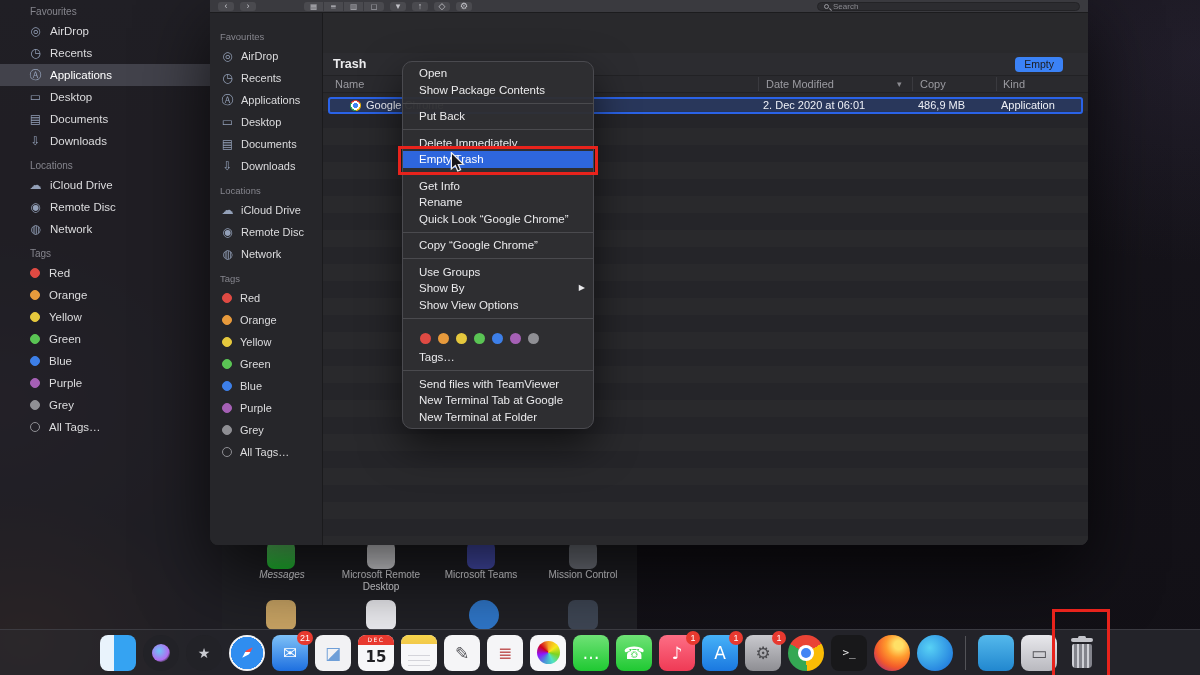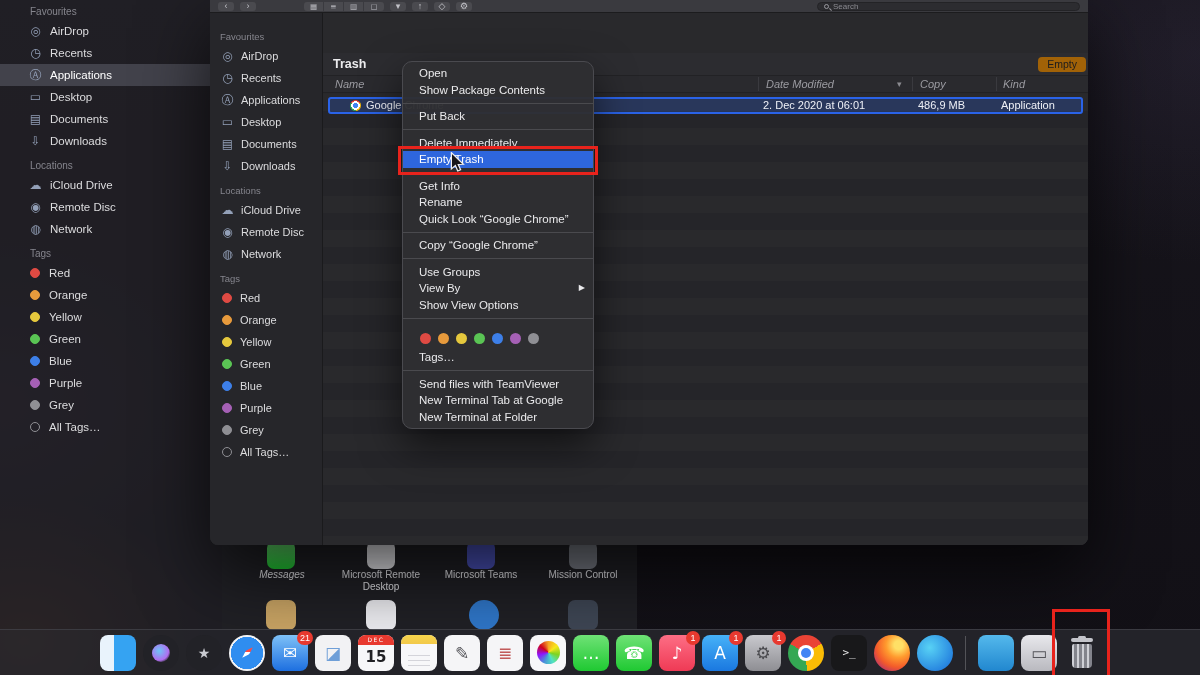--- a/index.html
+++ b/index.html
@@ -37,22 +37,22 @@
 .tb-search{margin-left:auto;width:263px;height:9px;background:#2c2c30;border:1px solid #232326;border-radius:5px;display:flex;align-items:center;gap:4px;padding-left:6px;}
 .mag{width:5px;height:5px;border:1px solid #97979d;border-radius:50%;position:relative;}
 .mag::after{content:"";position:absolute;left:4px;top:4px;width:3px;height:1px;background:#97979d;transform:rotate(45deg);}
 .tb-search .ph{font-size:8px;color:#8a8a90;line-height:9px;}
 .fw-sidebar{position:absolute;left:0;top:13px;bottom:0;width:113px;background:#26262a;border-right:1px solid #1a1a1c;padding-top:10px;overflow:hidden;border-radius:0 0 0 8px;}
 .fw-sidebar .sb-header{padding-left:10px;font-size:9.5px;}
 .fw-sidebar .sb-item{padding-left:10px;font-size:11px;gap:6px;}
 .fw-main{position:absolute;left:113px;top:13px;right:0;bottom:0;background:#28282b;border-radius:0 0 8px 0;overflow:hidden;margin-top:40px;}
 .fw-titlebar{height:23px;position:relative;background:#2c2c30;border-bottom:1px solid #222225;}
 .fw-title{position:absolute;left:10px;top:4px;font-size:12.5px;font-weight:bold;color:#ececee;}
-.fw-empty-btn{position:absolute;right:2px;top:4px;height:15px;line-height:15px;padding:0 9px;background:#a16207;color:#1c1c1e;font-size:10.5px;border-radius:4px;cursor:default;}
-.fw-header{height:17px;position:relative;background:#2a2a2e;border-bottom:1px solid #212124;font-size:11px;color:#9b9ba1;font-style:italic;}
+.fw-empty-btn{position:absolute;right:25px;top:4px;height:15px;line-height:15px;padding:0 9px;background:#3b82f6;color:#1c1c1e;font-size:10.5px;border-radius:4px;cursor:default;}
+.fw-header{height:17px;position:relative;background:#2a2a2e;border-bottom:1px solid #212124;font-size:11px;color:#9b9ba1;}
 .fw-header .col{position:absolute;top:1px;line-height:15px;white-space:nowrap;}
 .fw-header .chev{font-size:9px;color:#8b8b91;font-family:"DejaVu Sans",sans-serif;}
 .vsep{position:absolute;top:1px;bottom:1px;width:1px;background:#3a3a3f;}
 .fw-list{position:absolute;top:41px;left:0;right:0;bottom:0;background:repeating-linear-gradient(180deg,#29292c 0 17px,#252529 17px 34px);}
 .file-row{position:absolute;top:3px;left:5px;right:5px;height:17px;border:2px solid #2a63e8;background:rgba(42,99,232,.25);border-radius:3px;}
 .file-row span{position:absolute;top:0;line-height:13px;font-size:11px;color:#eef0f6;white-space:nowrap;}
 .f-icon{left:20px;top:1px!important;width:11px;height:11px;border-radius:50%;
  background:radial-gradient(circle,#4285f4 0 2.5px,#fff 2.6px 4.2px,rgba(0,0,0,0) 4.3px),conic-gradient(from -60deg,#ea4335 0 33%,#fbbc05 33% 66%,#34a853 66% 100%);}
 .f-name{left:36px;}
 
@@ -324,21 +324,21 @@
         <div class="cm-item"><span>Delete Immediately</span></div>
         <div class="cm-item hl"><span>Empty Trash</span></div>
         <div class="cm-sep"></div>
         <div class="cm-item"><span>Get Info</span></div>
         <div class="cm-item"><span>Rename</span></div>
         <div class="cm-item"><span>Quick Look “Google Chrome”</span></div>
         <div class="cm-sep"></div>
         <div class="cm-item"><span>Copy “Google Chrome”</span></div>
         <div class="cm-sep"></div>
         <div class="cm-item"><span>Use Groups</span></div>
-        <div class="cm-item"><span>View By</span><div class="cm-arrow">▶</div></div>
+        <div class="cm-item"><span>Show By</span><div class="cm-arrow">▶</div></div>
         <div class="cm-item"><span>Show View Options</span></div>
         <div class="cm-sep"></div>
         <div class="cm-tags">
           <div class="cm-tag-dot" style="background: rgb(223, 74, 67);"></div>
           <div class="cm-tag-dot" style="background: rgb(231, 154, 60);"></div>
           <div class="cm-tag-dot" style="background: rgb(229, 200, 61);"></div>
           <div class="cm-tag-dot" style="background: rgb(90, 196, 84);"></div>
           <div class="cm-tag-dot" style="background: rgb(61, 127, 232);"></div>
           <div class="cm-tag-dot" style="background: rgb(165, 96, 181);"></div>
           <div class="cm-tag-dot" style="background: rgb(143, 143, 148);"></div>

